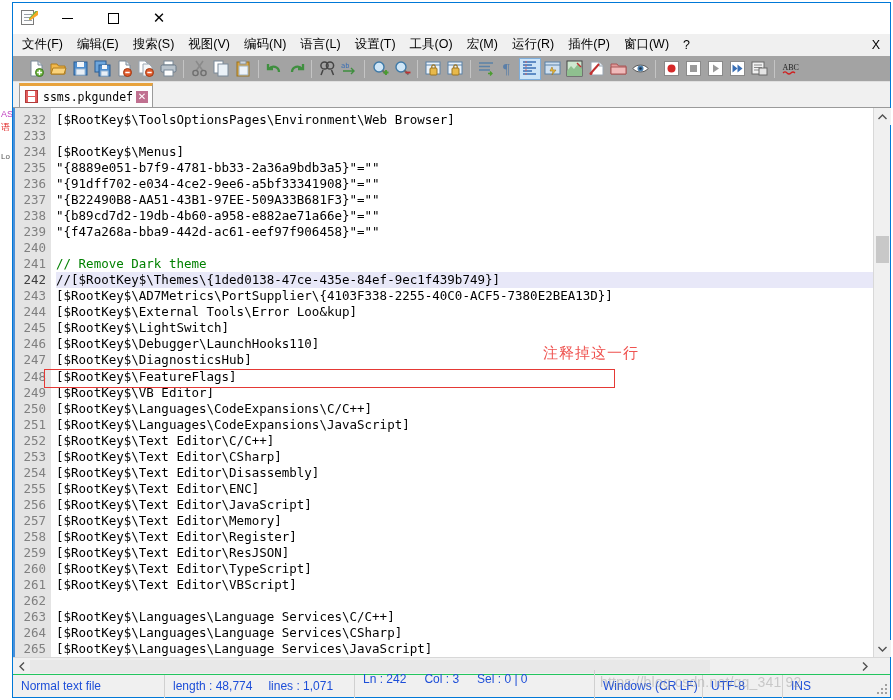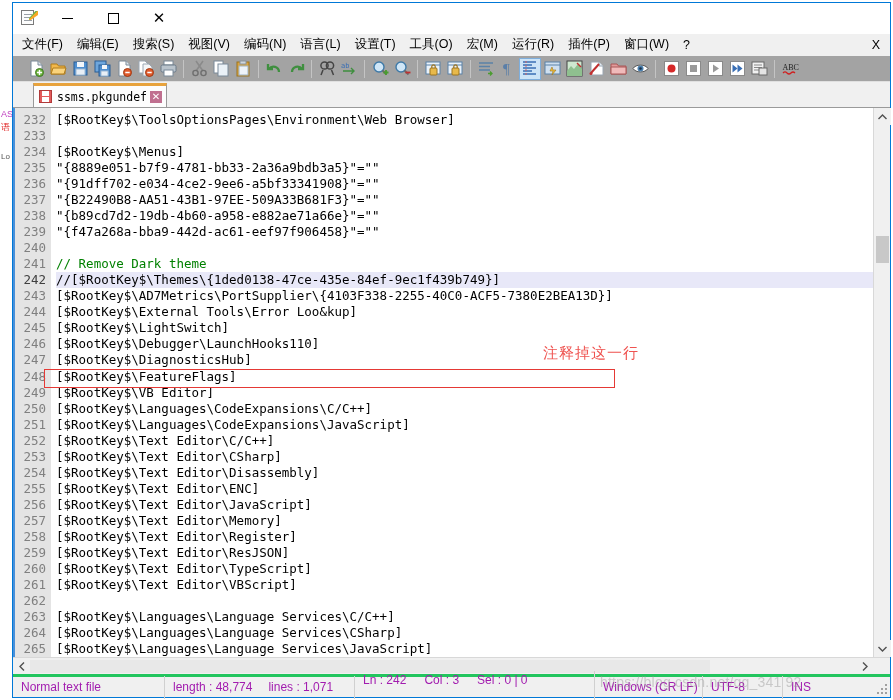--- a/index.html
+++ b/index.html
@@ -140,21 +140,21 @@
     flex: 0 0 auto;
   }
 
   
   #tab-bar {
     height: 26px;
     background: #f0f0f0;
     display: flex;
     align-items: flex-end;
     flex: 0 0 auto;
-    padding-left: 20px;
+    padding-left: 6px;
     border-bottom: 1px solid #9a9a9a;
   }
   .doc-tab {
     height: 24px;
     display: flex; align-items: center;
     padding: 0 4px 0 5px;
     background: #fdfdfd;
     border: 1px solid #9a9a9a;
     border-bottom: none;
     border-top: 3px solid #e8a33d;
@@ -305,26 +305,26 @@
     position: absolute; left: 0; top: 2px;
     width: 680px; height: 13px;
     background: #e8e8e8;
   }
   #h-corner { width: 17px; height: 17px; background: #f0f0f0; flex: 0 0 auto; }
 
   
   #status-bar {
     height: 23px;
     background: #f0f0f0;
-    border-top: 3px solid #22c55e;
+    border-top: 1px solid #22c55e;
     display: flex;
     align-items: center;
     flex: 0 0 auto;
     font-size: 12px;
-    color: #a21caf;
+    color: #1d4ed8;
     position: relative;
   }
   .sb-cell {
     padding: 0 8px;
     height: 23px;
     display: flex; align-items: center;
     white-space: nowrap;
     border-right: 1px solid #d0d0d0;
   }
   .sb-cell.noborder { border-right: none; text-align: right; }

